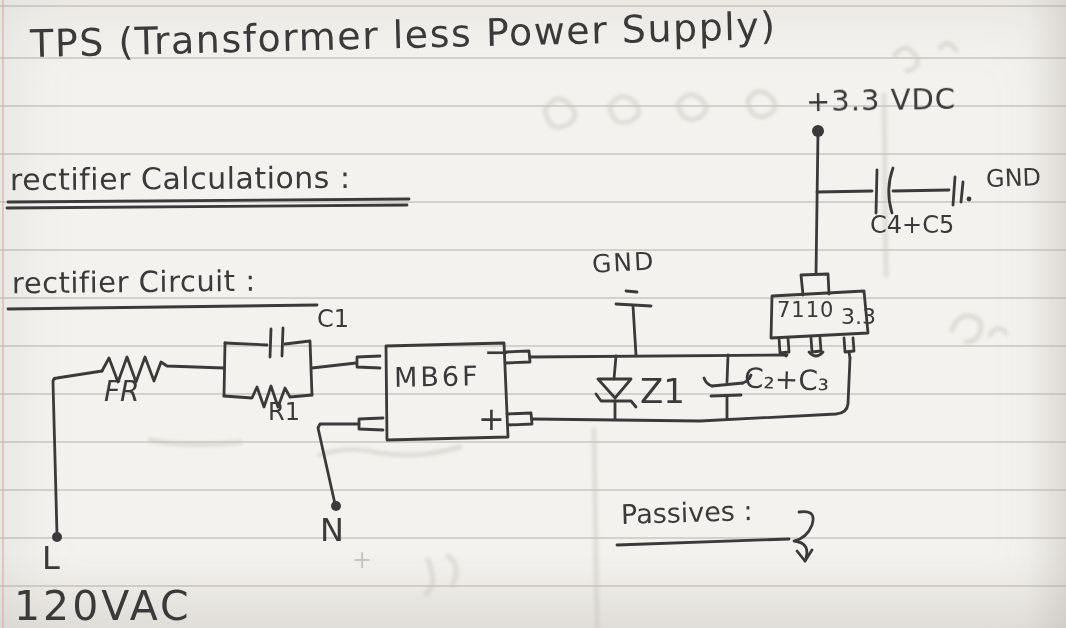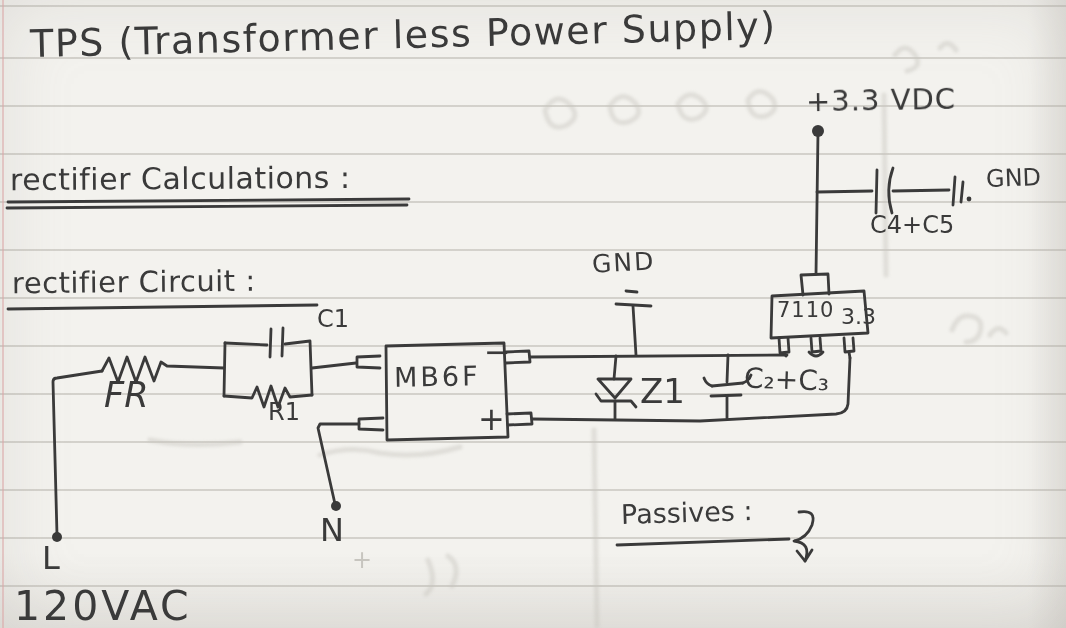--- a/index.html
+++ b/index.html
@@ -37,21 +37,21 @@
   .ghost path{
     stroke:var(--pencil-ghost);stroke-width:5;fill:none;
     stroke-linecap:round;stroke-linejoin:round;opacity:.45;
   }
   .ghost{filter:blur(1.6px);}
   .hw{position:absolute;white-space:nowrap;line-height:1;}
   .title{left:30px;top:16px;font-size:38px;letter-spacing:1.5px;transform:rotate(-1.4deg);}
   .h-calc{left:10px;top:164px;font-size:30px;letter-spacing:.5px;transform:rotate(-.4deg);}
   .h-circ{left:12px;top:268px;font-size:29px;letter-spacing:.5px;transform:rotate(-.6deg);}
   .h-pass{left:621px;top:499px;font-size:27px;transform:rotate(-1.8deg);}
-  .lbl-fr{left:104px;top:378px;font-size:35px;font-style:italic;}
+  .lbl-fr{left:104px;top:378px;font-size:28px;font-style:italic;}
   .lbl-r1{left:268px;top:400px;font-size:24px;text-align:center;}
   .lbl-c1{left:288px;top:307px;font-size:24px;margin-left:29px;}
   .lbl-mb6f{left:394px;top:363px;font-size:27px;letter-spacing:3px;transform:rotate(-1deg);}
   .lbl-minus{left:484px;top:336px;font-size:32px;}
   .lbl-plus{left:478px;top:403px;font-size:32px;}
   .lbl-gndtop{left:592px;top:250px;font-size:25px;letter-spacing:2px;transform:rotate(-3deg);}
   .lbl-z1{left:640px;top:374px;font-size:34px;}
   .lbl-c23{left:744px;top:366px;font-size:28px;transform:rotate(2deg);}
   .lbl-7110{left:777px;top:300px;font-size:21px;letter-spacing:1px;}
   .lbl-33{left:841px;top:306px;font-size:22px;}

